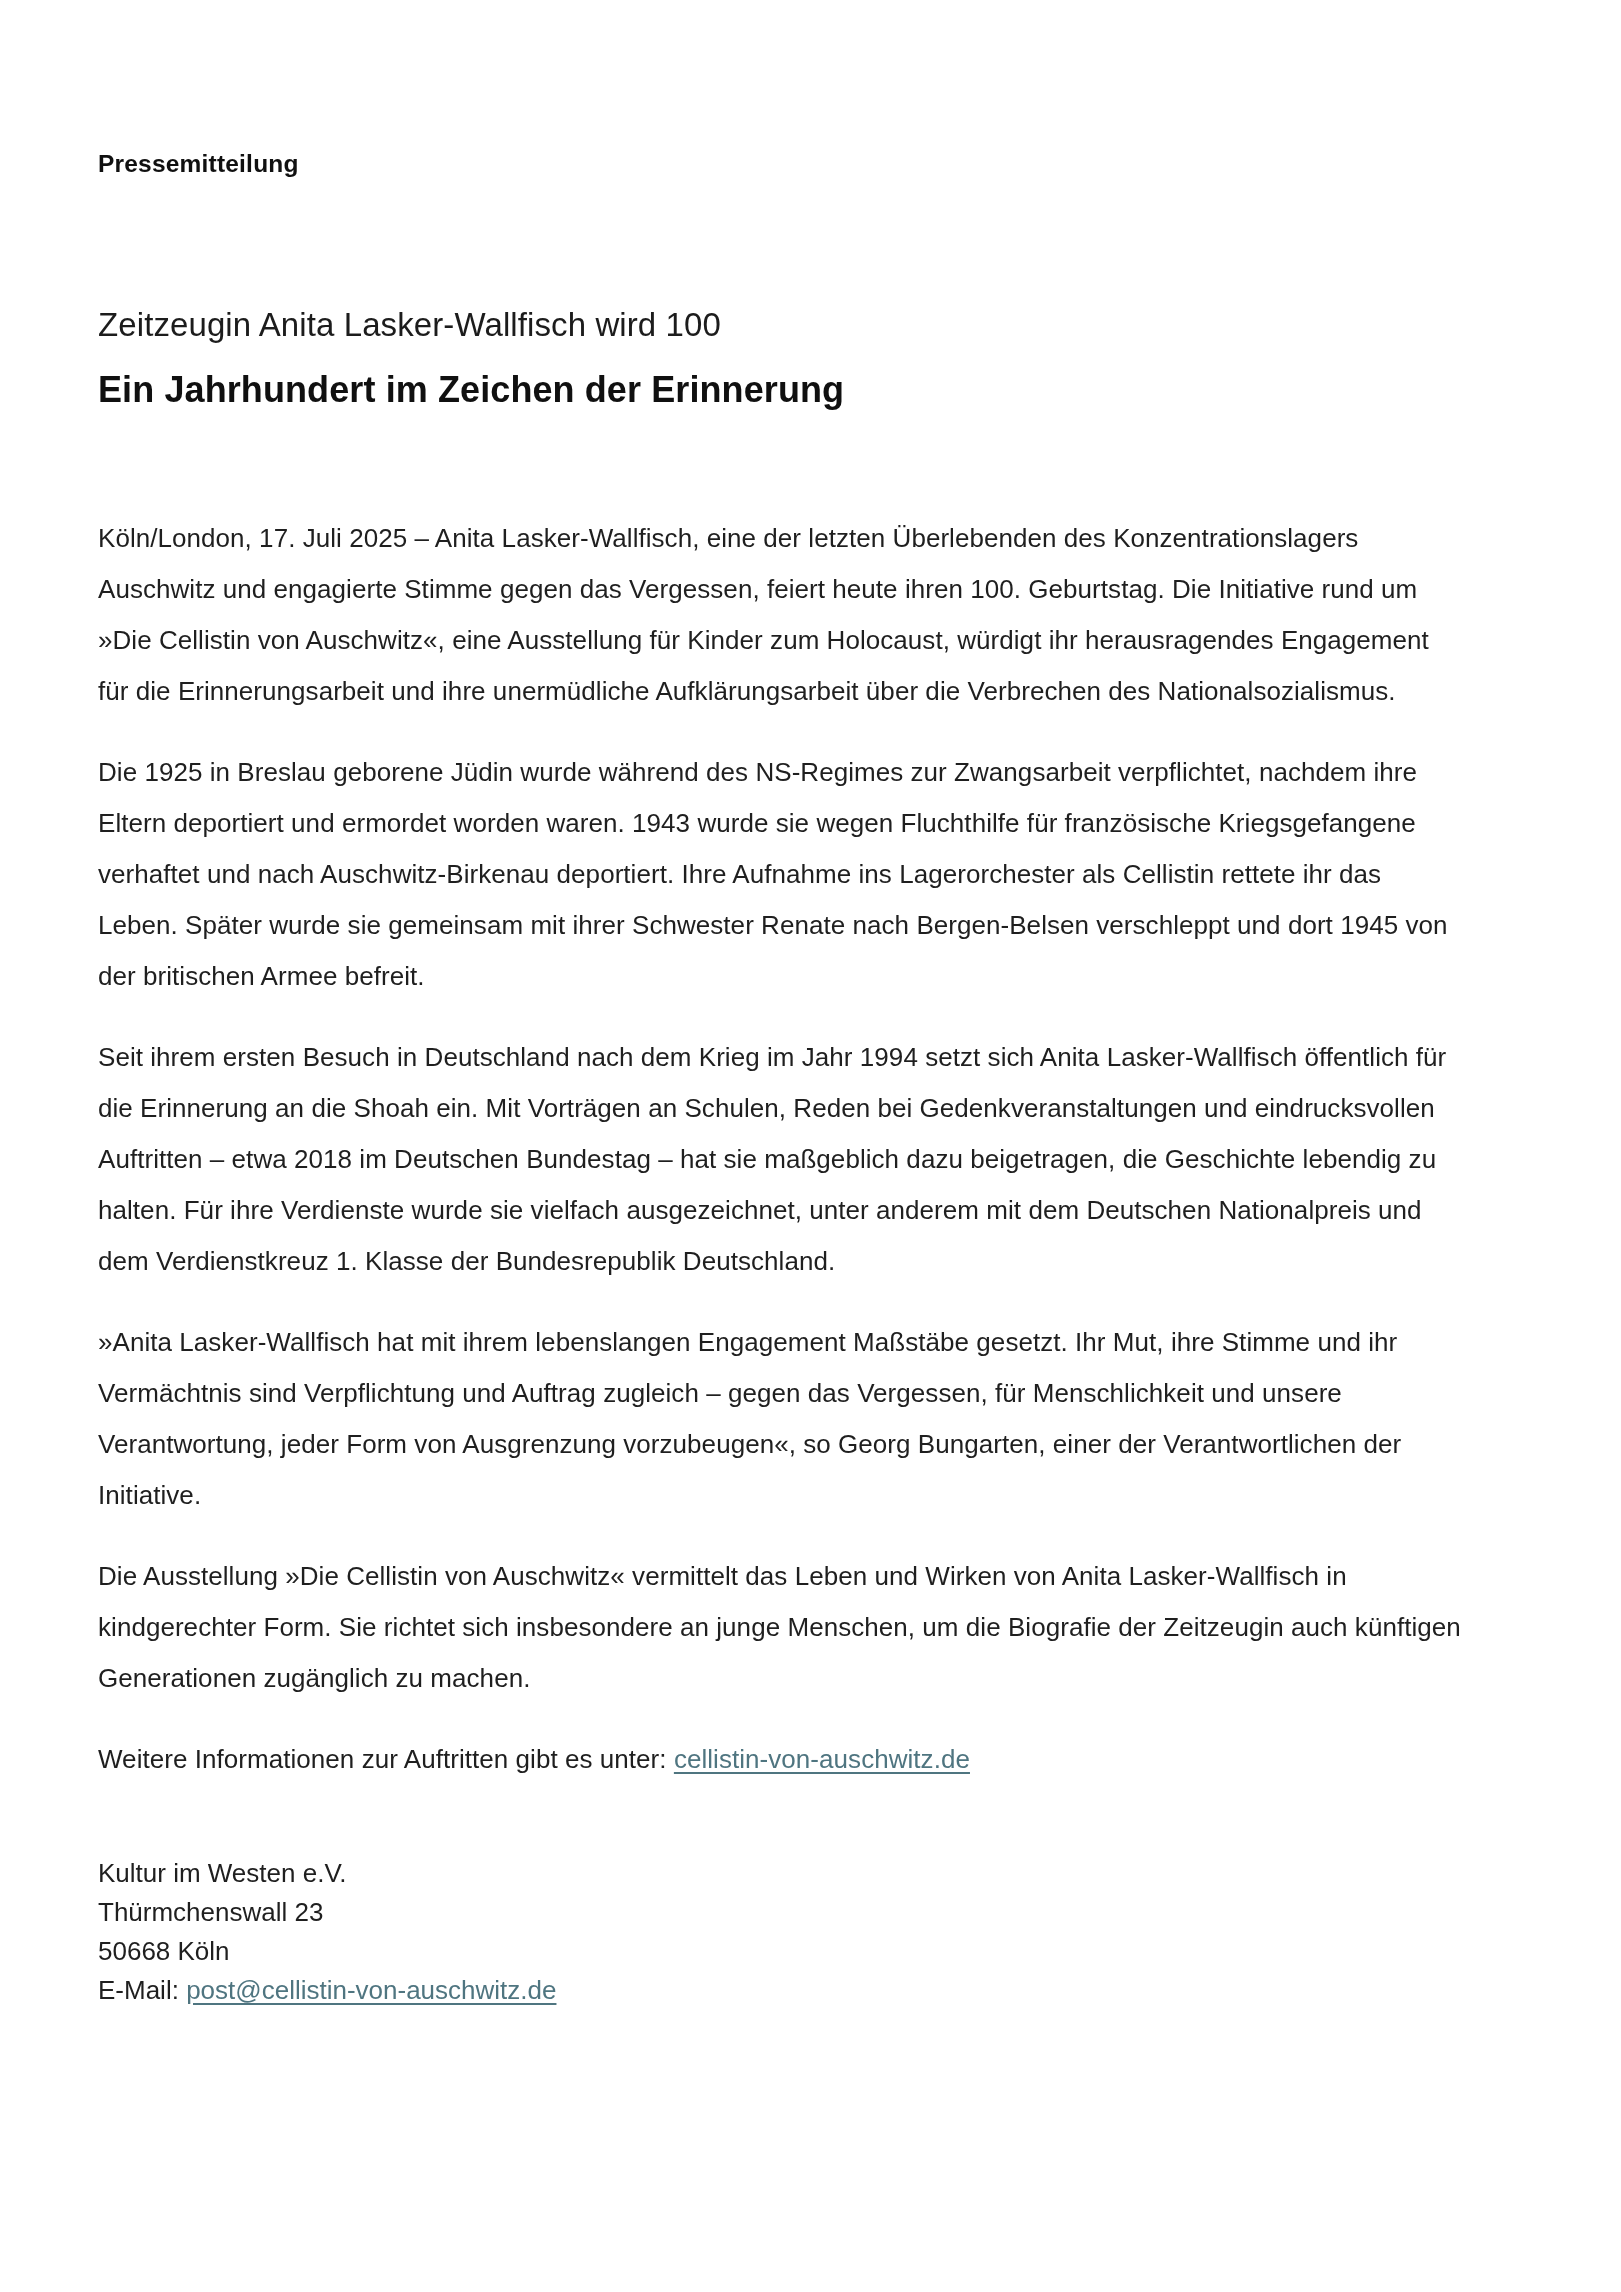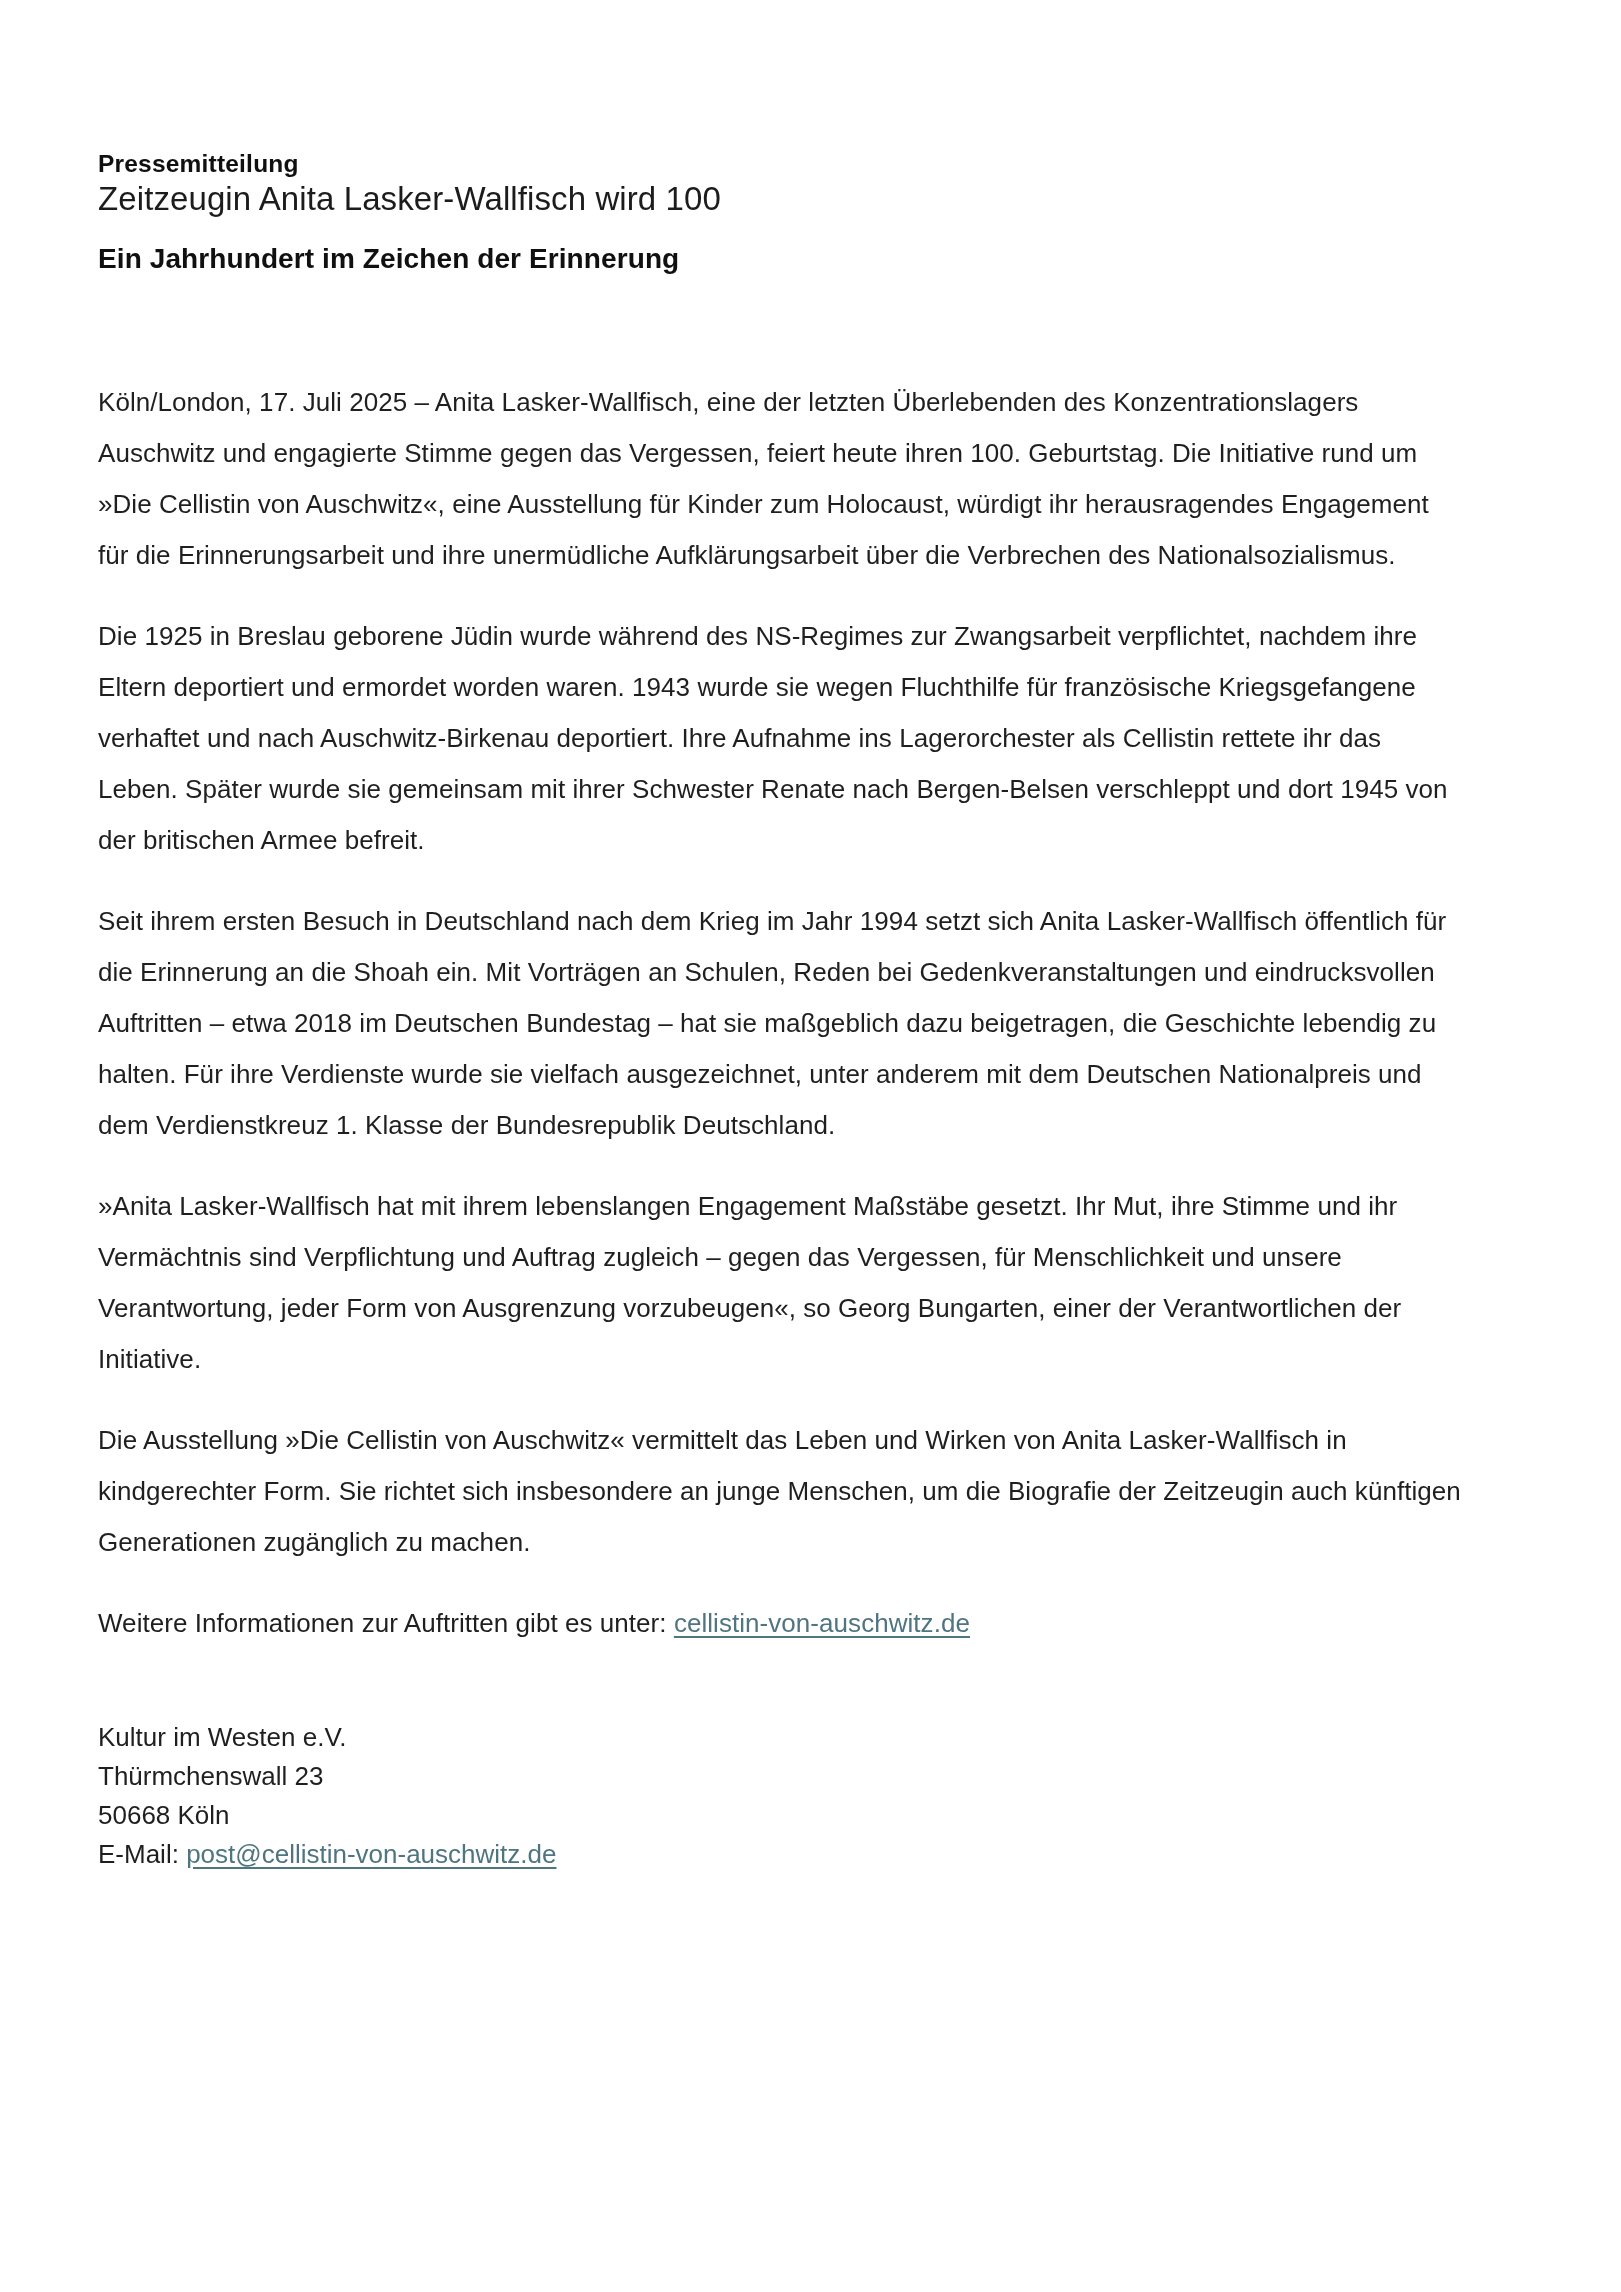--- a/index.html
+++ b/index.html
@@ -36,30 +36,31 @@
     font-size: 24.5px;
     font-weight: 700;
     letter-spacing: 0.2px;
     color: #101010;
     margin-top: 149px;
     line-height: 1.2;
   }
 
   
   .title-block {
+    margin-top: 126px;
   }
   .kicker {
     font-size: 33px;
     font-weight: 400;
     color: #1c1c1c;
     line-height: 1.25;
     letter-spacing: 0.1px;
   }
   .headline {
-    font-size: 28px;
+    font-size: 36px;
     font-weight: 700;
     color: #101010;
     line-height: 1.25;
     margin-top: 21.6px;
     letter-spacing: 0.1px;
   }
 
   
   .body-block {
     margin-top: 101px;

